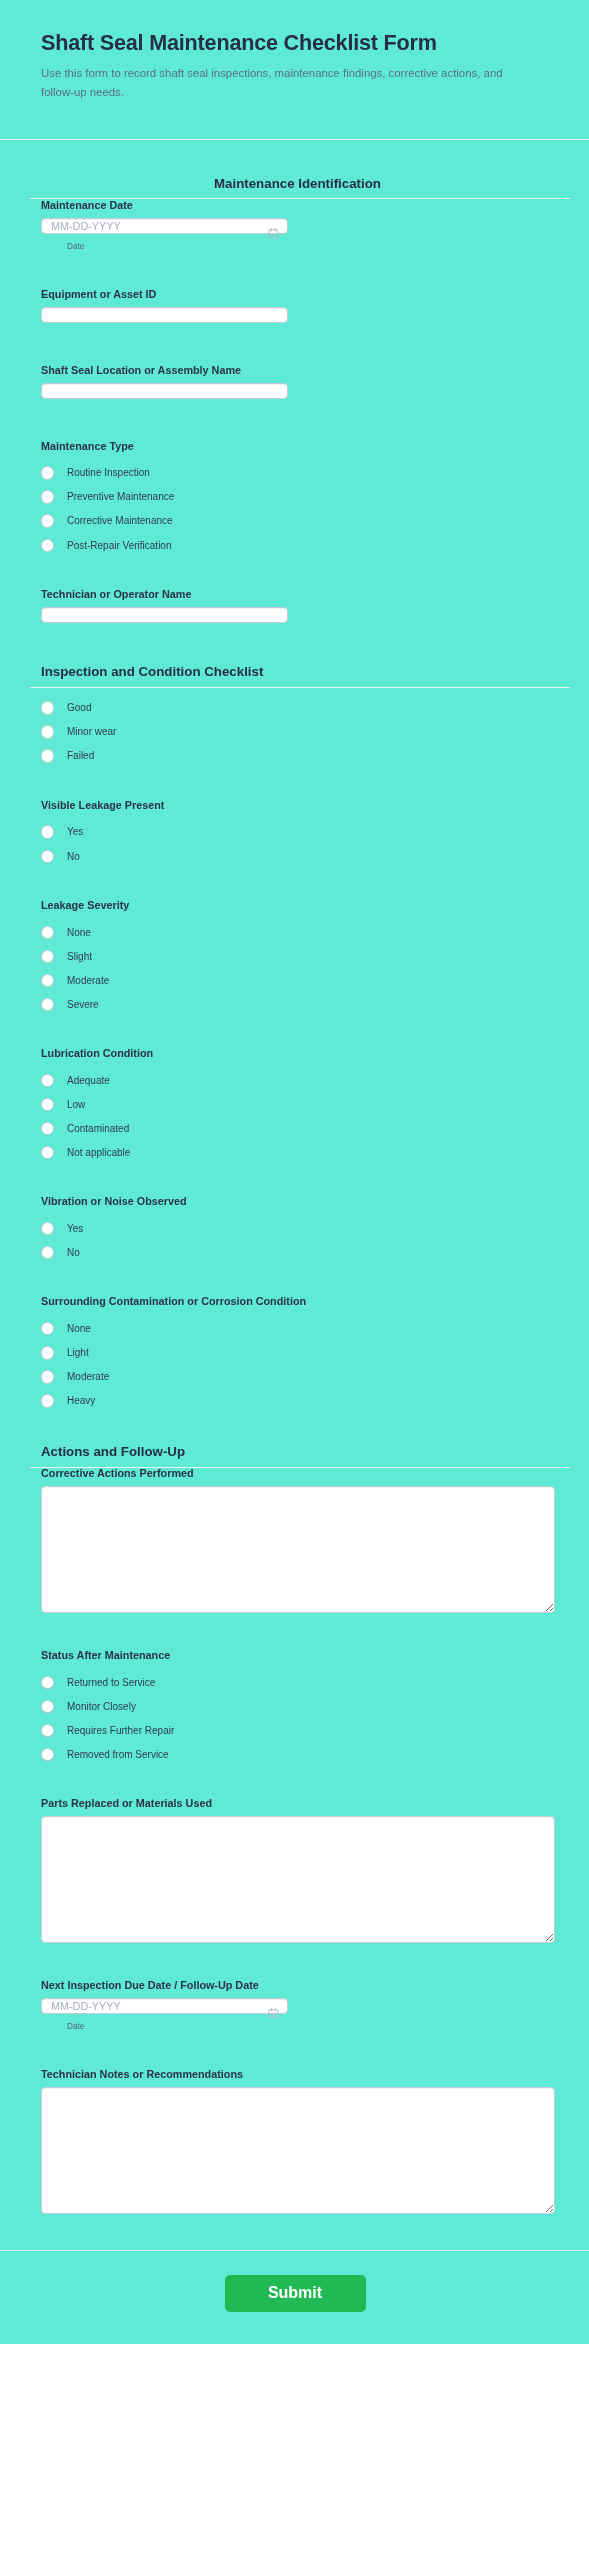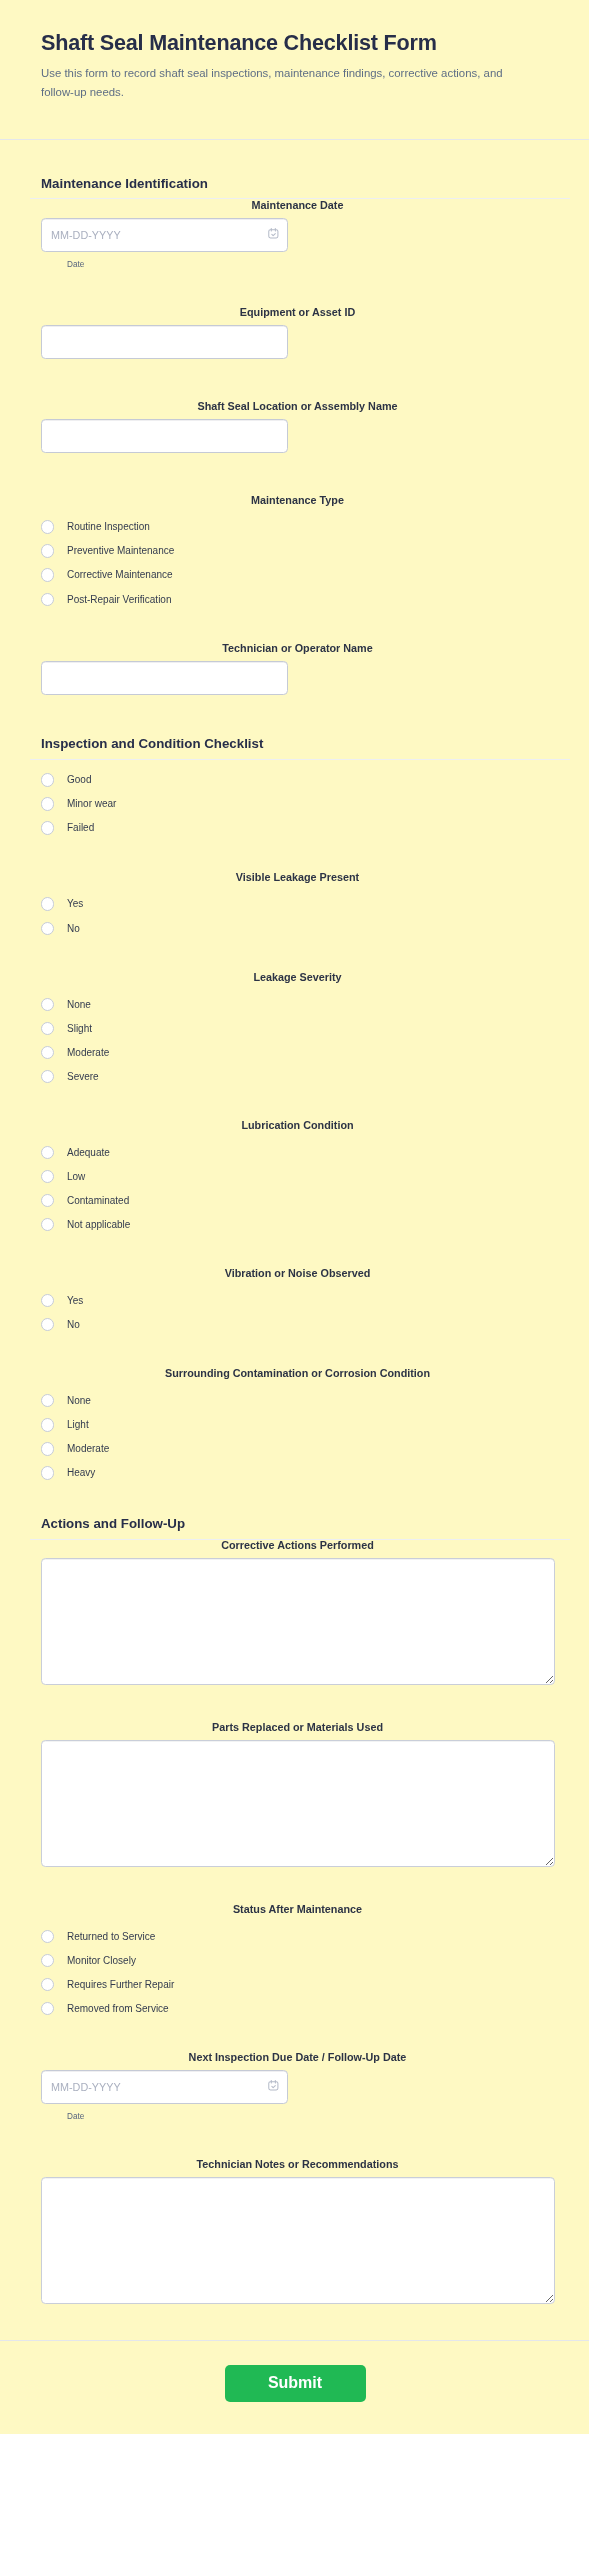--- a/index.html
+++ b/index.html
@@ -2,21 +2,21 @@
 <html style="font-size:10px"><head>
 <meta charset="utf-8">
 <style>
   * { box-sizing: border-box; margin: 0; padding: 0; }
   html, body { background: #ffffff; }
   body {
     width: 590px;
     font-family: "Liberation Sans", "DejaVu Sans", sans-serif;
     color: #2c3345;
   }
-  .page { width: 590px; background: #fef9c3; }
+  .page { width: 590px; background: #5eead4; }
 
   
   .form-header { padding: 30px 41px 0 41px; }
   .form-title {
     font-size: 21.6px;
     font-weight: 700;
     line-height: 25px;
     color: #272e49;
     letter-spacing: -0.2px;
   }
@@ -37,45 +37,44 @@
 
   
   .form-body { padding: 0 36px 0 41px; }
   .section-heading {
     margin-top: 32px;
     font-size: 13.3px;
     font-weight: 700;
     line-height: 16.5px;
     color: #272e49;
   }
-  .section:first-of-type .section-heading { margin-top: 36px; }
+  .section:first-of-type .section-heading { margin-top: 36px; text-align: center; }
   .section-divider {
     margin: 6.3px 0 0 -11.4px;
     width: 540px;
     height: 0.6px;
     background: #edeff3;
   }
 
   
   .field { margin-bottom: 37px; }
   .field:first-of-type { margin-top: 37px; }
   .field-text { margin-bottom: 41px; }
   .field-date, .field-radio, .field-textarea { margin-bottom: 36px; }
   .q-label {
     font-size: 10.8px;
     font-weight: 700;
     line-height: 12.7px;
     color: #2c3345;
-    text-align: center;
   }
   .text-input, .date-input {
     display: block;
     margin-top: 6.3px;
     width: 247px;
-    height: 34px;
+    height: 16px;
     border: 0.6px solid #c5cad6;
     border-radius: 4.4px;
     background: #fff;
     font-family: inherit;
     font-size: 10.8px;
     color: #2c3345;
     padding: 0 9px;
     outline: none;
     box-shadow: inset 0 1.3px 0.6px -0.6px rgba(44,51,69,0.10);
   }
@@ -326,44 +325,44 @@
           </div>
         </div>
       </div>
       <div class="section">
         <h2 class="section-heading">Actions and Follow-Up</h2>
         <div class="section-divider"></div>
         <div class="field field-textarea">
           <div class="q-label">Corrective Actions Performed</div>
           <textarea class="textarea-input" style=""></textarea>
         </div>
+        <div class="field field-radio">
+          <div class="q-label">Status After Maintenance</div>
+          <div class="radio-list" role="radiogroup">
+            <div class="radio-option" role="radio" aria-checked="false">
+              <span class="radio-circle"></span>
+              <span class="radio-text">Returned to Service</span>
+            </div>
+            <div class="radio-option" role="radio" aria-checked="false">
+              <span class="radio-circle"></span>
+              <span class="radio-text">Monitor Closely</span>
+            </div>
+            <div class="radio-option" role="radio" aria-checked="false">
+              <span class="radio-circle"></span>
+              <span class="radio-text">Requires Further Repair</span>
+            </div>
+            <div class="radio-option" role="radio" aria-checked="false">
+              <span class="radio-circle"></span>
+              <span class="radio-text">Removed from Service</span>
+            </div>
+          </div>
+        </div>
         <div class="field field-textarea">
           <div class="q-label">Parts Replaced or Materials Used</div>
           <textarea class="textarea-input" style=""></textarea>
-        </div>
-        <div class="field field-radio">
-          <div class="q-label">Status After Maintenance</div>
-          <div class="radio-list" role="radiogroup">
-            <div class="radio-option" role="radio" aria-checked="false">
-              <span class="radio-circle"></span>
-              <span class="radio-text">Returned to Service</span>
-            </div>
-            <div class="radio-option" role="radio" aria-checked="false">
-              <span class="radio-circle"></span>
-              <span class="radio-text">Monitor Closely</span>
-            </div>
-            <div class="radio-option" role="radio" aria-checked="false">
-              <span class="radio-circle"></span>
-              <span class="radio-text">Requires Further Repair</span>
-            </div>
-            <div class="radio-option" role="radio" aria-checked="false">
-              <span class="radio-circle"></span>
-              <span class="radio-text">Removed from Service</span>
-            </div>
-          </div>
         </div>
         <div class="field field-date">
           <div class="q-label">Next Inspection Due Date / Follow-Up Date</div>
           <div class="date-wrap">
             <input class="date-input" type="text" placeholder="MM-DD-YYYY" style="">
             <svg class="cal-icon" viewBox="0 0 20 20" fill="none" xmlns="http://www.w3.org/2000/svg">
     <rect x="2.8" y="4.2" width="14.4" height="13" rx="2.6" stroke="#b4bac8" stroke-width="1.6"></rect>
     <line x1="6.8" y1="2.2" x2="6.8" y2="6.2" stroke="#b4bac8" stroke-width="1.6" stroke-linecap="round"></line>
     <line x1="13.2" y1="2.2" x2="13.2" y2="6.2" stroke="#b4bac8" stroke-width="1.6" stroke-linecap="round"></line>
     <path d="M7.6 11.6l2.1 2.1 3.4-3.4" stroke="#b4bac8" stroke-width="1.6" stroke-linecap="round" stroke-linejoin="round"></path>

